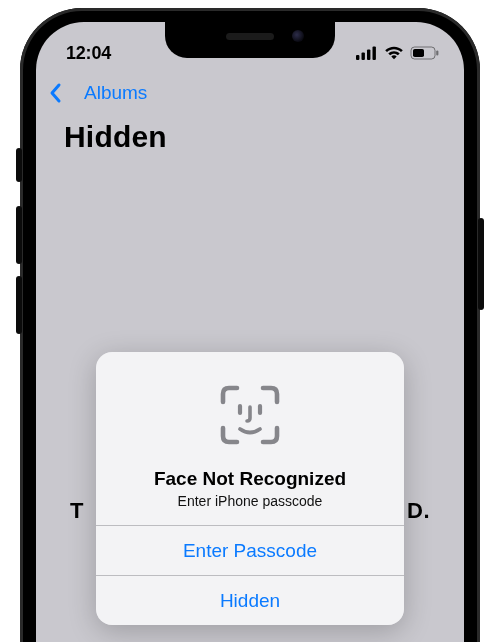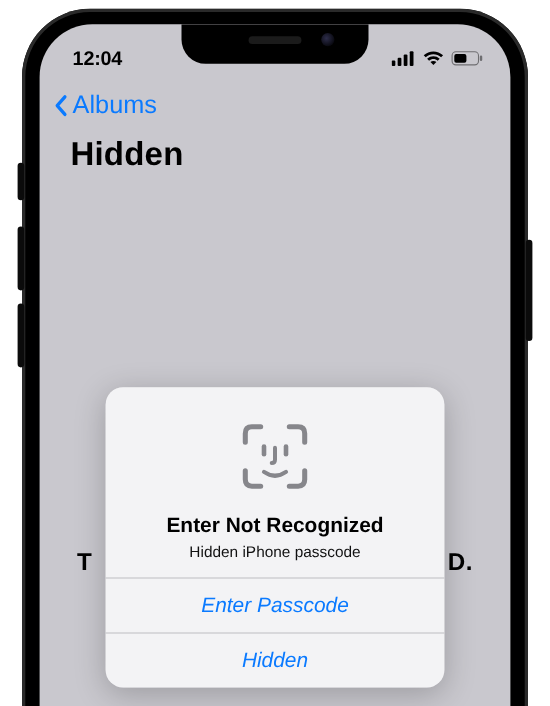--- a/index.html
+++ b/index.html
@@ -72,22 +72,22 @@
     }
     .time { font-size: 18px; font-weight: 600; color: #000; letter-spacing: -0.2px; }
     .status-right { display: flex; align-items: center; gap: 6px; }
 
     
     .nav {
       position: absolute; top: 56px; left: 0; right: 0;
       padding: 4px 12px 6px;
     }
     .back {
-      display: inline-flex; align-items: center; gap: 2px;
-      color: #0a7aff; font-size: 23px; font-weight: 400;
+      display: inline-flex; align-items: center; gap: 20px;
+      color: #0a7aff; font-size: 19px; font-weight: 400;
       cursor: pointer;
     }
     .title {
       margin: 12px 0 0 16px;
       font-size: 30px; font-weight: 700; color: #000;
       letter-spacing: 0.2px;
     }
 
     
     .bg-line {
@@ -114,21 +114,20 @@
     .modal-body { padding: 24px 16px 16px; text-align: center; }
     .faceid { margin: 4px auto 18px; width: 70px; height: 70px; }
     .modal-title { font-size: 19px; font-weight: 600; color: #000; }
     .modal-sub { font-size: 14px; color: #111; margin-top: 3px; }
     .modal-btn {
       border-top: 0.6px solid rgba(60,60,67,0.30);
       height: 50px; line-height: 50px;
       text-align: center;
       font-size: 19px; color: #0a7aff;
       cursor: pointer;
-      font-style: italic;
     }
 
     svg { display: block; }
   </style>
 </head>
 <body>
 
 <div class="phone-frame">
   <div class="side-btn sb-left-1"></div>
   <div class="side-btn sb-left-2"></div>
@@ -194,21 +193,21 @@
               <path d="M22 62 H14 Q8 62 8 56 V48"></path>
             </g>
             <g stroke="#86868b" stroke-linecap="round" fill="none">
               <line x1="25" y1="26" x2="25" y2="33" stroke-width="4.2"></line>
               <line x1="45" y1="26" x2="45" y2="33" stroke-width="4.2"></line>
               <path d="M35 27 V38 Q35 41 32 41" stroke-width="3.6"></path>
               <path d="M25 49 Q35 56 45 49" stroke-width="3.8"></path>
             </g>
           </svg>
         </div>
-        <div class="modal-title">Enter Not Recognized</div>
-        <div class="modal-sub">Hidden iPhone passcode</div>
+        <div class="modal-title">Face Not Recognized</div>
+        <div class="modal-sub">Enter iPhone passcode</div>
       </div>
       <div class="modal-btn">Enter Passcode</div>
       <div class="modal-btn">Hidden</div>
     </div>
 
   </div>
 </div>
 
 </body></html>

